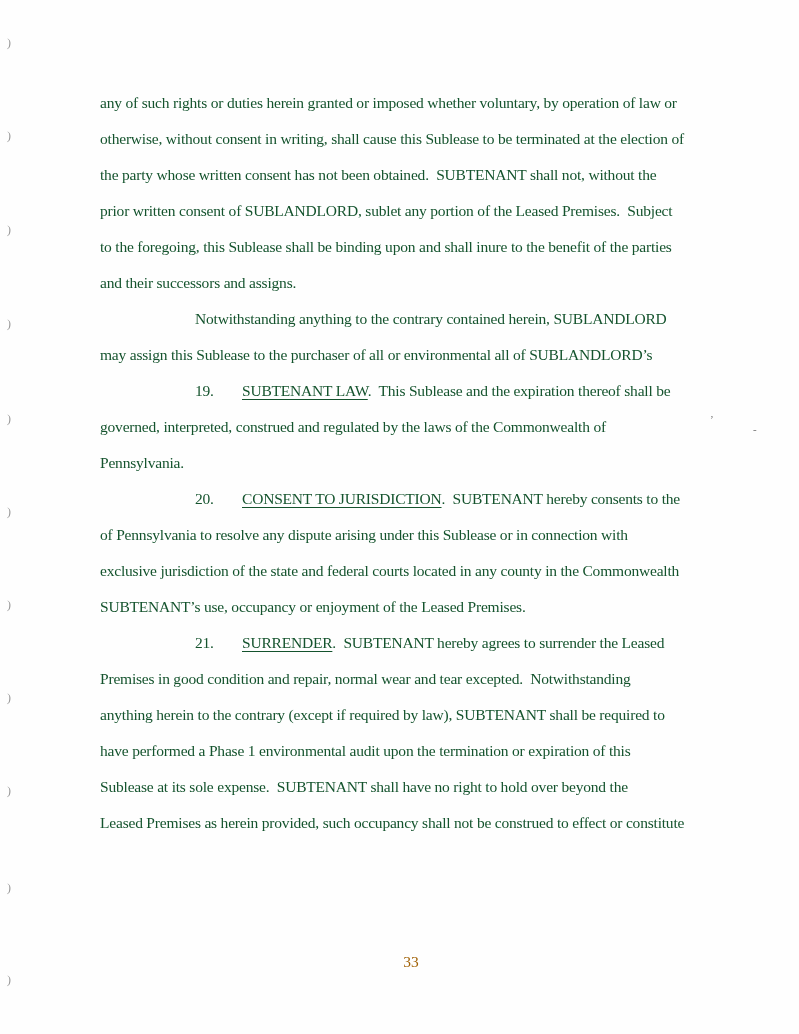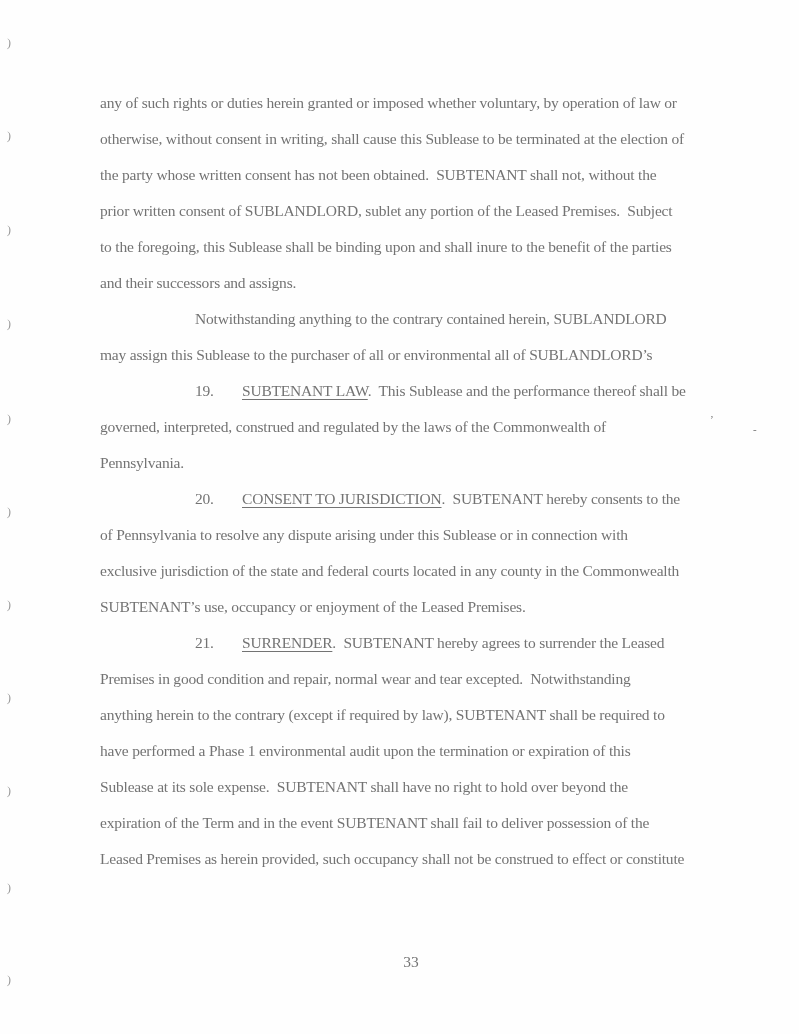--- a/index.html
+++ b/index.html
@@ -24,21 +24,21 @@
     top: 85px;
     width: 660px;
   }
   .paragraph { margin: 0; padding: 0; }
   .line {
     height: 36px;
     line-height: 36px;
     white-space: pre;
     font-size: 15.5px;
     letter-spacing: -0.2px;
-    color: #737373;
+    color: #14532d;
   }
   .tab {
     display: inline-block;
     width: 95px;
     height: 1px;
   }
   .section-number {
     display: inline-block;
     width: 47px;
     font-family: Liberation Serif, serif;
@@ -49,21 +49,21 @@
     text-decoration-thickness: 1px;
   }
   .page-number {
     position: absolute;
     left: 0;
     right: 0;
     top: 948px;
     text-align: center;
     font-size: 15.5px;
     line-height: 28px;
-    color: #737373;
+    color: #a16207;
     padding-left: 23px;
   }
   .margin-mark {
     position: absolute;
     left: 7px;
     font-size: 12px;
     line-height: 12px;
     color: #979797;
     transform: rotate(4deg);
   }
@@ -85,37 +85,36 @@
         <div class="line"><span class="line-text">the party whose written consent has not been obtained.  SUBTENANT shall not, without the</span></div>
         <div class="line"><span class="line-text">prior written consent of SUBLANDLORD, sublet any portion of the Leased Premises.  Subject</span></div>
         <div class="line"><span class="line-text">to the foregoing, this Sublease shall be binding upon and shall inure to the benefit of the parties</span></div>
         <div class="line"><span class="line-text">and their successors and assigns.</span></div>
       </div>
       <div class="paragraph">
         <div class="line"><span class="tab"></span><span class="line-text">Notwithstanding anything to the contrary contained herein, SUBLANDLORD</span></div>
         <div class="line"><span class="line-text">may assign this Sublease to the purchaser of all or environmental all of SUBLANDLORD’s</span></div>
       </div>
       <div class="paragraph">
-        <div class="line"><span class="tab"></span><span class="section-number">19.</span><span class="section-heading">SUBTENANT LAW</span><span class="line-text">.  This Sublease and the performance thereof shall be</span></div>
+        <div class="line"><span class="tab"></span><span class="section-number">19.</span><span class="section-heading">SUBTENANT LAW</span><span class="line-text">.  This Sublease and the expiration thereof shall be</span></div>
         <div class="line"><span class="line-text">governed, interpreted, construed and regulated by the laws of the Commonwealth of</span></div>
         <div class="line"><span class="line-text">Pennsylvania.</span></div>
       </div>
       <div class="paragraph">
         <div class="line"><span class="tab"></span><span class="section-number">20.</span><span class="section-heading">CONSENT TO JURISDICTION</span><span class="line-text">.  SUBTENANT hereby consents to the</span></div>
         <div class="line"><span class="line-text">of Pennsylvania to resolve any dispute arising under this Sublease or in connection with</span></div>
         <div class="line"><span class="line-text">exclusive jurisdiction of the state and federal courts located in any county in the Commonwealth</span></div>
         <div class="line"><span class="line-text">SUBTENANT’s use, occupancy or enjoyment of the Leased Premises.</span></div>
       </div>
       <div class="paragraph">
         <div class="line"><span class="tab"></span><span class="section-number">21.</span><span class="section-heading">SURRENDER</span><span class="line-text">.  SUBTENANT hereby agrees to surrender the Leased</span></div>
         <div class="line"><span class="line-text">Premises in good condition and repair, normal wear and tear excepted.  Notwithstanding</span></div>
         <div class="line"><span class="line-text">anything herein to the contrary (except if required by law), SUBTENANT shall be required to</span></div>
         <div class="line"><span class="line-text">have performed a Phase 1 environmental audit upon the termination or expiration of this</span></div>
         <div class="line"><span class="line-text">Sublease at its sole expense.  SUBTENANT shall have no right to hold over beyond the</span></div>
-        <div class="line"><span class="line-text">expiration of the Term and in the event SUBTENANT shall fail to deliver possession of the</span></div>
         <div class="line"><span class="line-text">Leased Premises as herein provided, such occupancy shall not be construed to effect or constitute</span></div>
       </div>
     </div>
   <div class="page-number">33</div>
   <div>
       <span class="margin-mark" style="top: 37px;">)</span>
       <span class="margin-mark" style="top: 130px;">)</span>
       <span class="margin-mark" style="top: 224px;">)</span>
       <span class="margin-mark" style="top: 318px;">)</span>
       <span class="margin-mark" style="top: 413px;">)</span>

